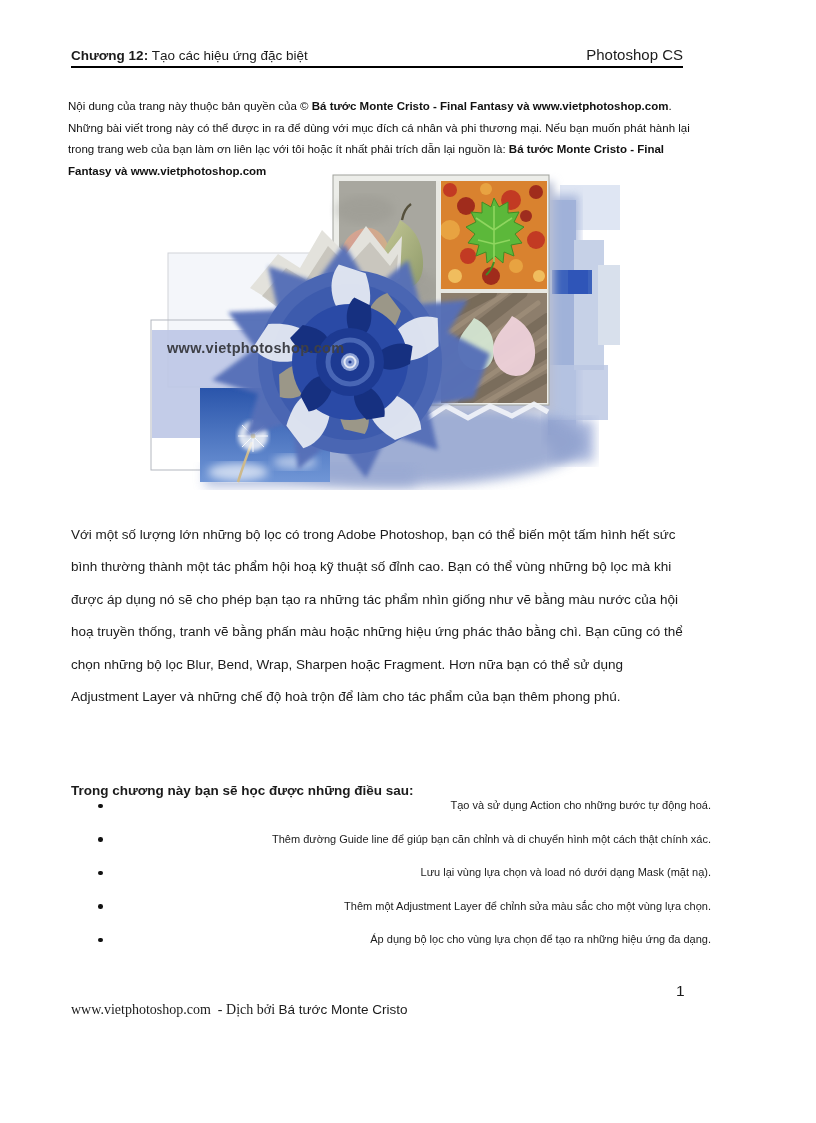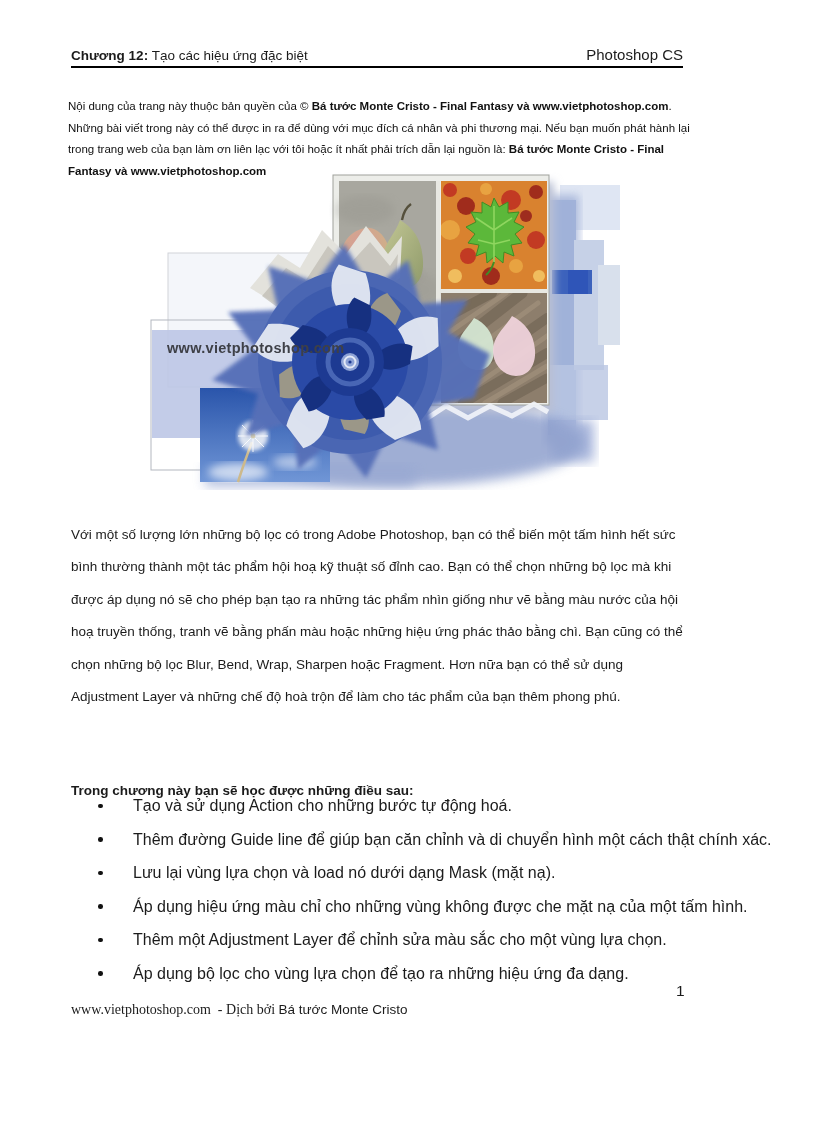--- a/index.html
+++ b/index.html
@@ -24,21 +24,21 @@
 
   
   .body-text{position:absolute;left:71px;top:519px;width:640px;font-size:13.5px;}
   .bline{height:32.4px;line-height:32.4px;white-space:nowrap;}
 
   .section-heading{position:absolute;left:71px;top:742px;font-size:13.5px;
                    font-weight:bold;line-height:18px;margin-top:40px;}
 
   
   .bullets{position:absolute;left:71px;top:789px;width:640px;margin:0;padding:0;
-           list-style:none;font-size:16px;}
+           list-style:none;font-size:11px;text-align:right;}
   .bullets li{position:relative;height:33.6px;line-height:33.6px;
               padding-left:62px;white-space:nowrap;}
   .bullets .dot{position:absolute;left:27px;top:50%;margin-top:-2.3px;
                 width:4.6px;height:4.6px;border-radius:50%;background:#111;}
 
   
   .page-number{position:absolute;left:676px;top:982px;font-size:15.5px;}
   .footer{position:absolute;left:71px;top:1002px;font-size:13.5px;}
   .footer .fserif{font-family:"Liberation Serif",serif;font-size:14px;}
 </style>
@@ -225,34 +225,33 @@
         <circle r="5.5" fill="none" stroke="#e3e9f6" stroke-width="2"></circle>
         <circle r="1.6" fill="#1d3a92"></circle>
       </g>
 
       <text x="17" y="183" font-family="Liberation Sans, sans-serif" font-size="14.5" font-weight="600" letter-spacing="0.3" fill="#3e4047">www.vietphotoshop.com</text>
     </svg>
   </div>
 
   <div class="body-text">
       <div class="bline">Với một số lượng lớn những bộ lọc có trong Adobe Photoshop, bạn có thể biến một tấm hình hết sức</div>
-      <div class="bline">bình thường thành một tác phẩm hội hoạ kỹ thuật số đỉnh cao. Bạn có thể chọn những bộ lọc mà khi</div>
+      <div class="bline">bình thường thành một tác phẩm hội hoạ kỹ thuật số đỉnh cao. Bạn có thể vùng những bộ lọc mà khi</div>
       <div class="bline">được áp dụng nó sẽ cho phép bạn tạo ra những tác phẩm nhìn giống như vẽ bằng màu nước của hội</div>
       <div class="bline">hoạ truyền thống, tranh vẽ bằng phấn màu hoặc những hiệu ứng phác thảo bằng chì. Bạn cũng có thể</div>
       <div class="bline">chọn những bộ lọc Blur, Bend, Wrap, Sharpen hoặc Fragment. Hơn nữa bạn có thể sử dụng</div>
       <div class="bline">Adjustment Layer và những chế độ hoà trộn để làm cho tác phẩm của bạn thêm phong phú.</div>
     </div>
 
   <div class="section-heading">Trong chương này bạn sẽ học được những điều sau:</div>
 
   <ul class="bullets">
       <li><span class="dot"></span><span>Tạo và sử dụng Action cho những bước tự động hoá.</span></li>
       <li><span class="dot"></span><span>Thêm đường Guide line để giúp bạn căn chỉnh và di chuyển hình một cách thật chính xác.</span></li>
       <li><span class="dot"></span><span>Lưu lại vùng lựa chọn và load nó dưới dạng Mask (mặt nạ).</span></li>
-      <li><span class="dot"></span><span>Áp dụng hiệu ứng màu chỉ cho những vùng không được che mặt nạ của một tấm hình.</span></li>
       <li><span class="dot"></span><span>Thêm một Adjustment Layer để chỉnh sửa màu sắc cho một vùng lựa chọn.</span></li>
       <li><span class="dot"></span><span>Áp dụng bộ lọc cho vùng lựa chọn để tạo ra những hiệu ứng đa dạng.</span></li>
     </ul>
 
   <div class="page-number serif">1</div>
 
   <div class="footer">
     <span class="fserif">www.vietphotoshop.com</span><span class="fserif">&nbsp;&nbsp;- Dịch bởi </span><span>Bá tước Monte Cristo</span>
   </div>
 

